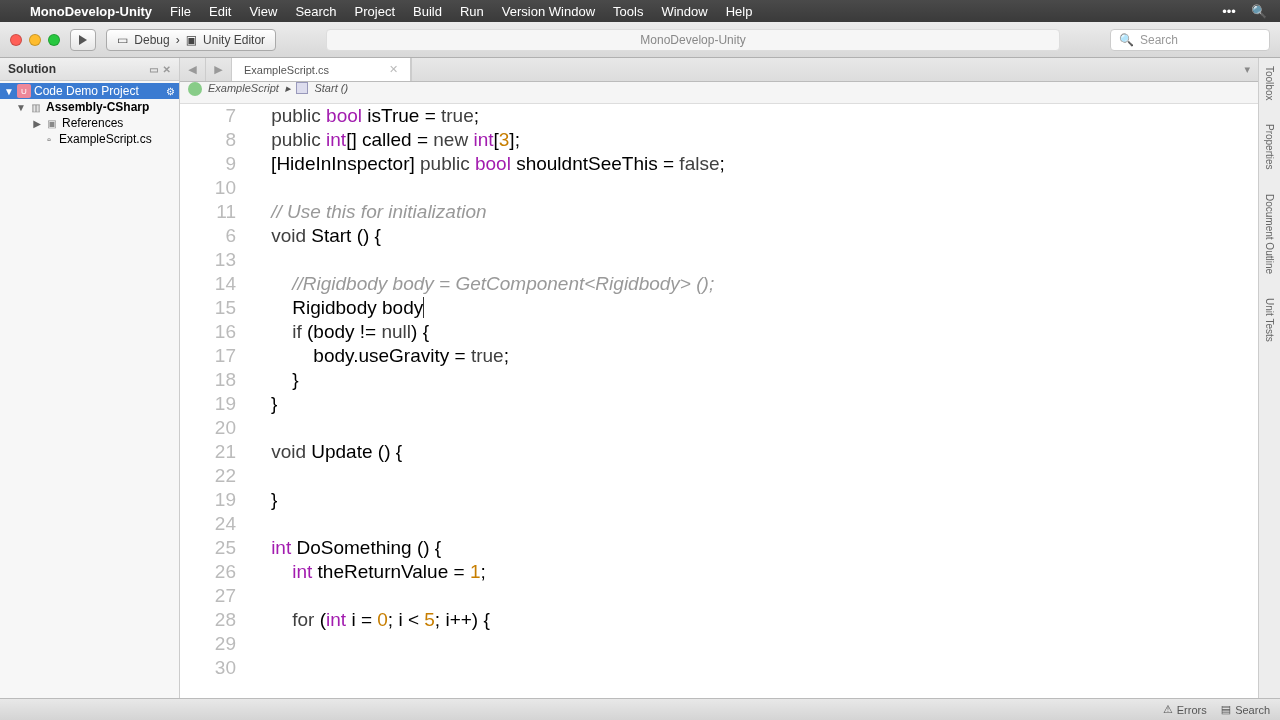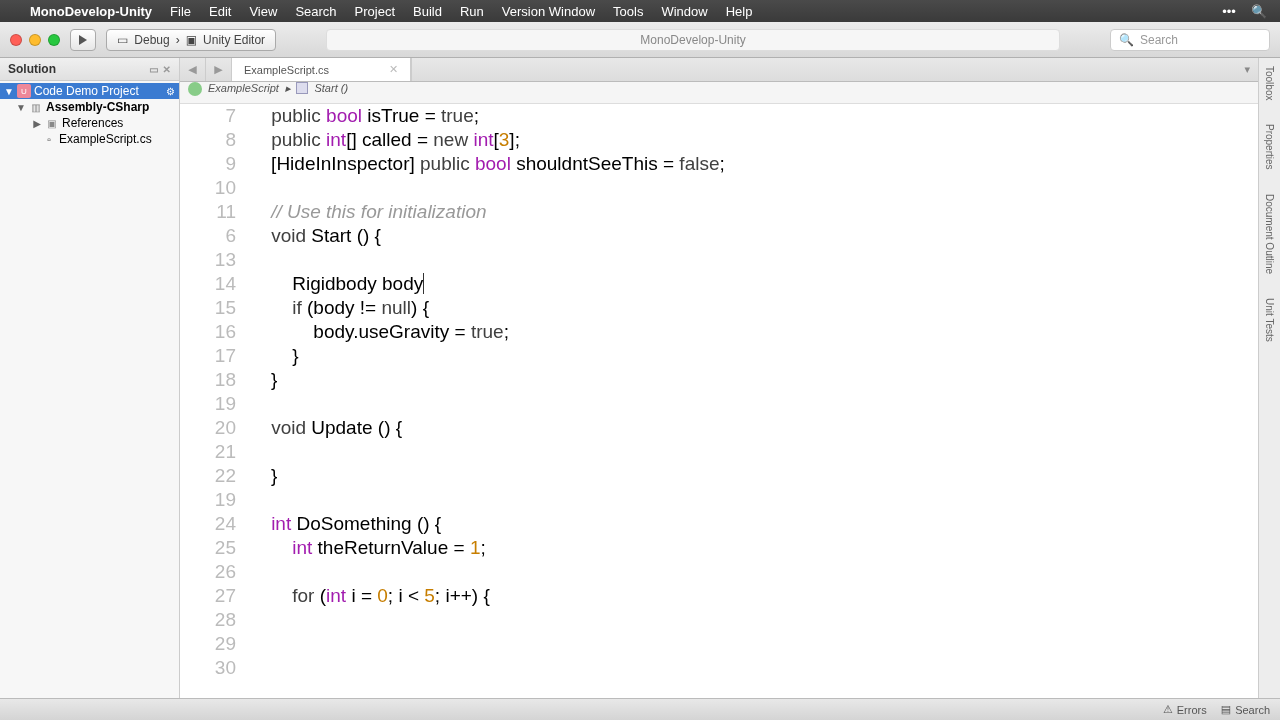--- a/index.html
+++ b/index.html
@@ -197,20 +197,21 @@
             <div>30</div>
           </div>
         <div class="src" id="src">
             <div><span>    </span><span class="kw">public</span><span> </span><span class="typ">bool</span><span> isTrue = </span><span class="kw">true</span><span>;</span></div>
             <div><span>    </span><span class="kw">public</span><span> </span><span class="typ">int</span><span>[] called = </span><span class="kw">new</span><span> </span><span class="typ">int</span><span>[</span><span class="num">3</span><span>];</span></div>
             <div><span>    [HideInInspector] </span><span class="kw">public</span><span> </span><span class="typ">bool</span><span> shouldntSeeThis = </span><span class="kw">false</span><span>;</span></div>
             <div><span></span></div>
             <div><span>    </span><span class="cm">// Use this for initialization</span></div>
             <div><span>    </span><span class="kw">void</span><span> Start () {</span></div>
             <div><span></span></div>
+            <div><span>        </span><span class="cm">//Rigidbody body = GetComponent&lt;Rigidbody&gt; ();</span></div>
             <div><span>        Rigidbody body</span><span class="cursor"></span></div>
             <div><span>        </span><span class="kw">if</span><span> (body != </span><span class="kw">null</span><span>) {</span></div>
             <div><span>            body.useGravity = </span><span class="kw">true</span><span>;</span></div>
             <div><span>        }</span></div>
             <div><span>    }</span></div>
             <div><span></span></div>
             <div><span>    </span><span class="kw">void</span><span> Update () {</span></div>
             <div><span></span></div>
             <div><span>    }</span></div>
             <div><span></span></div>

